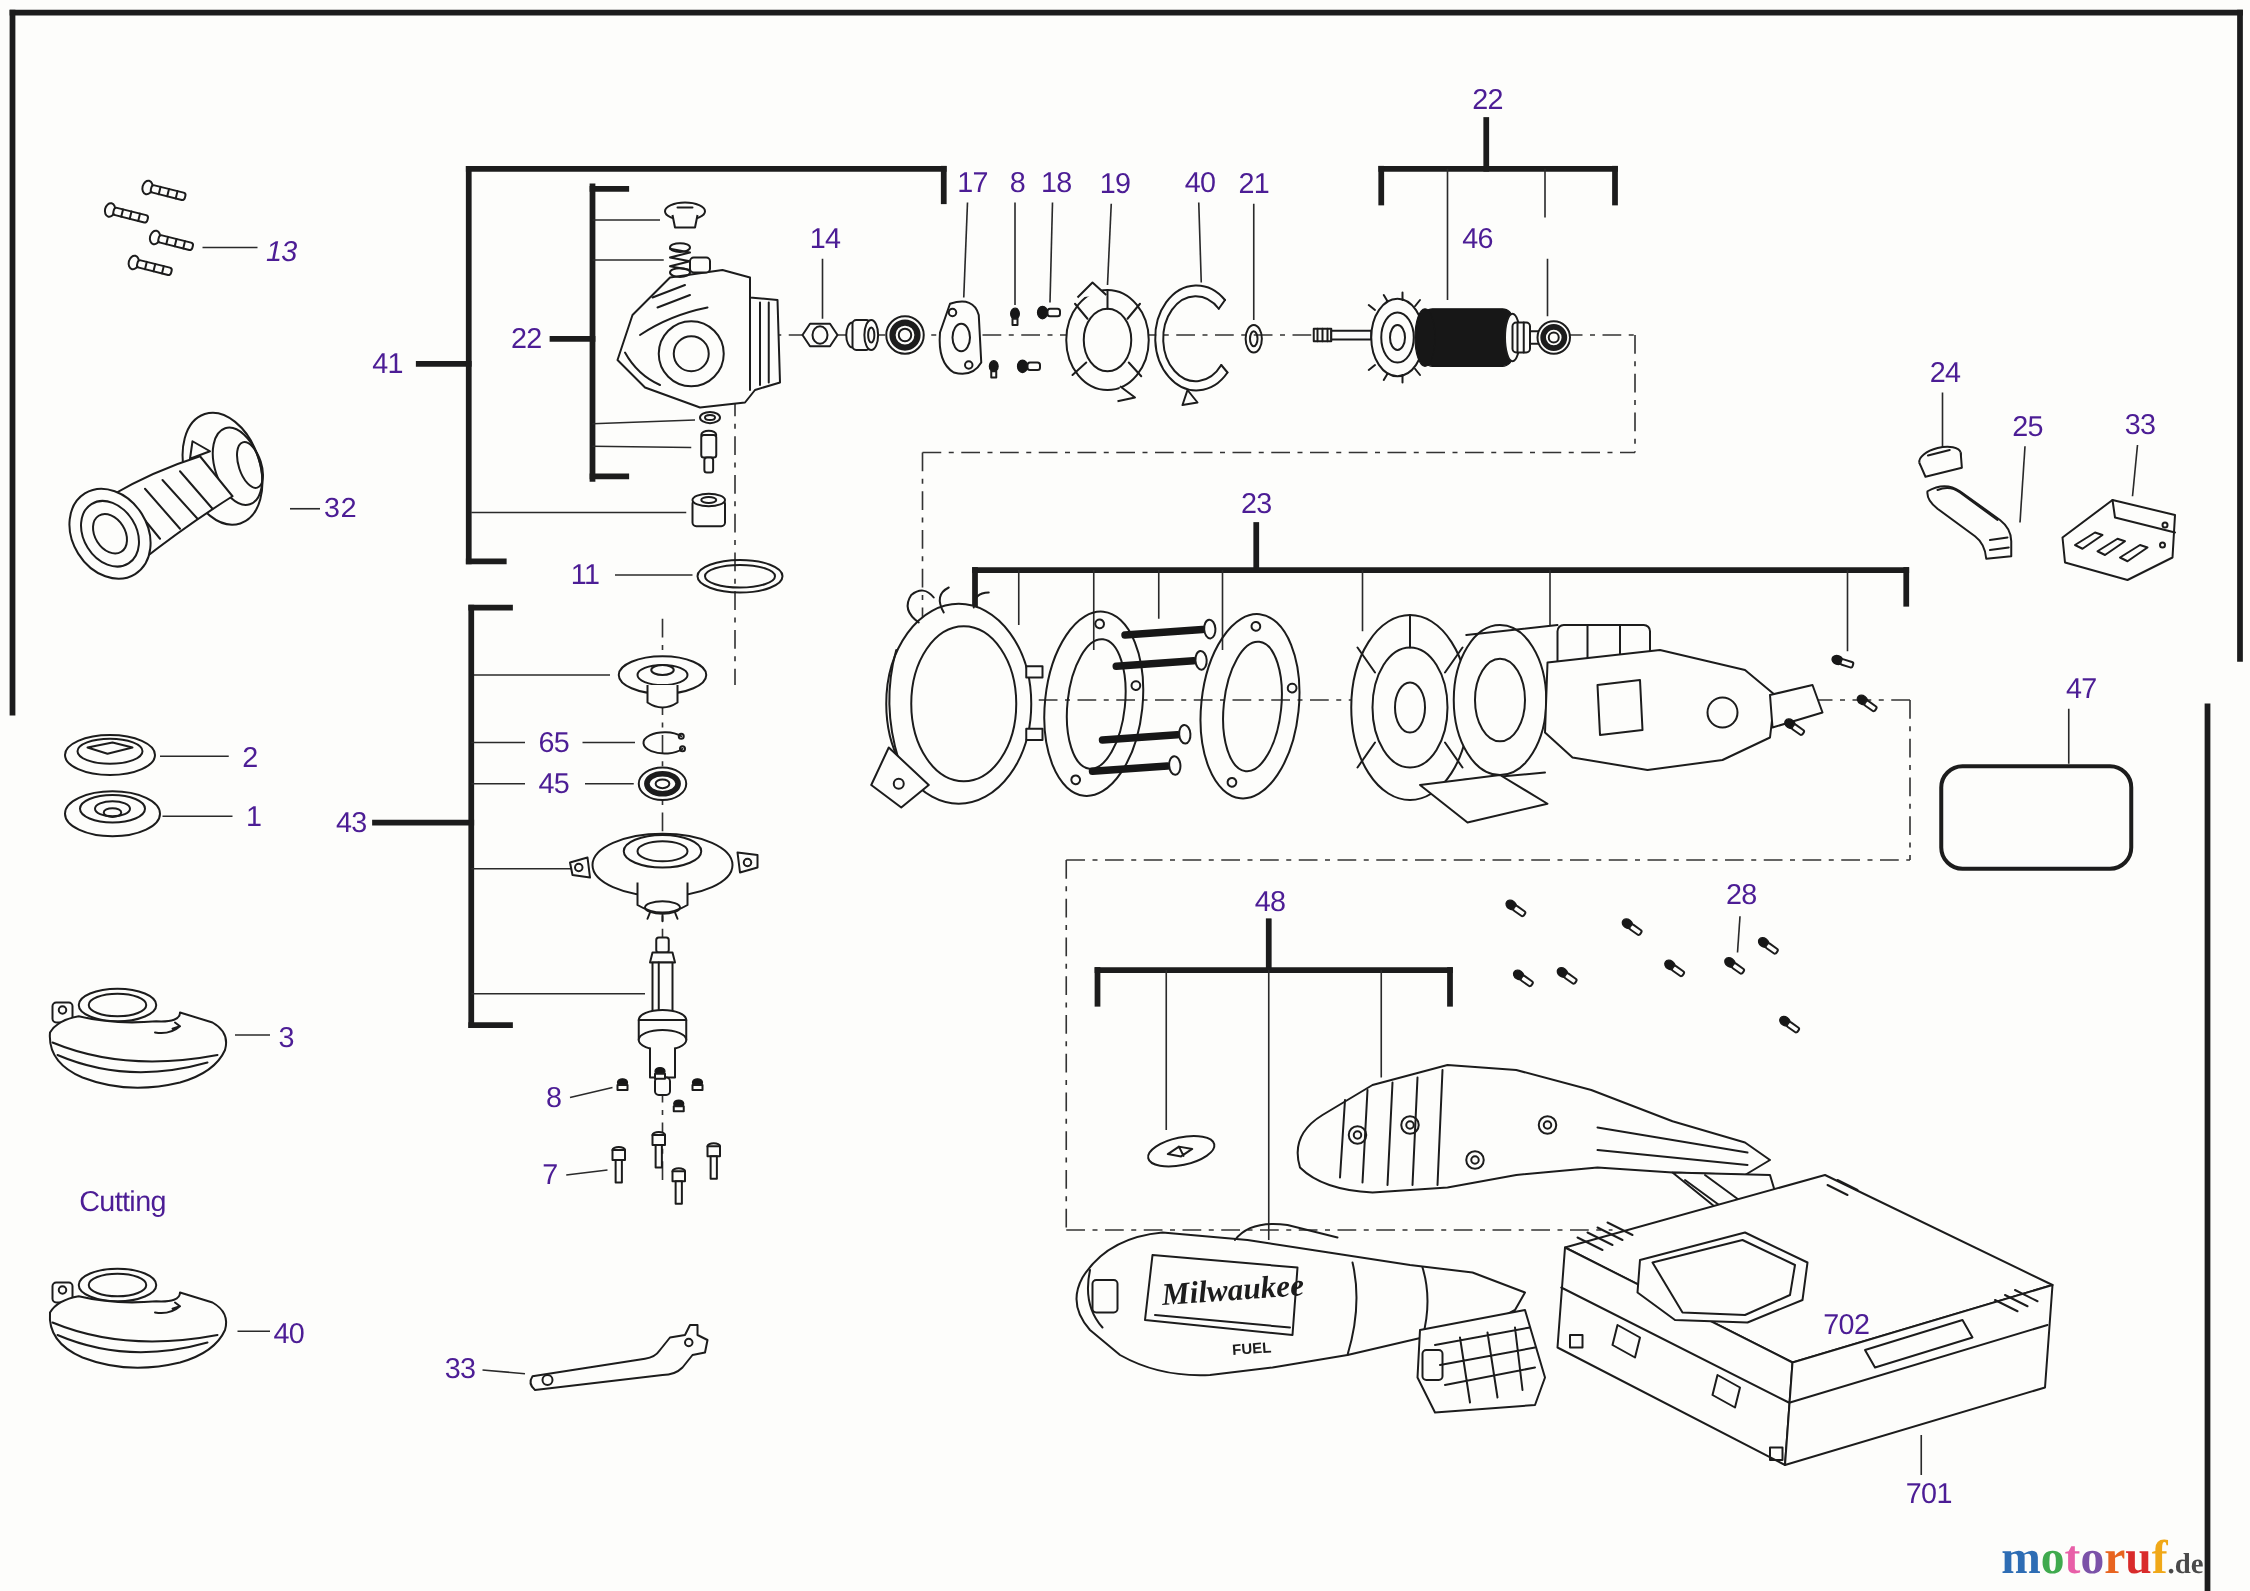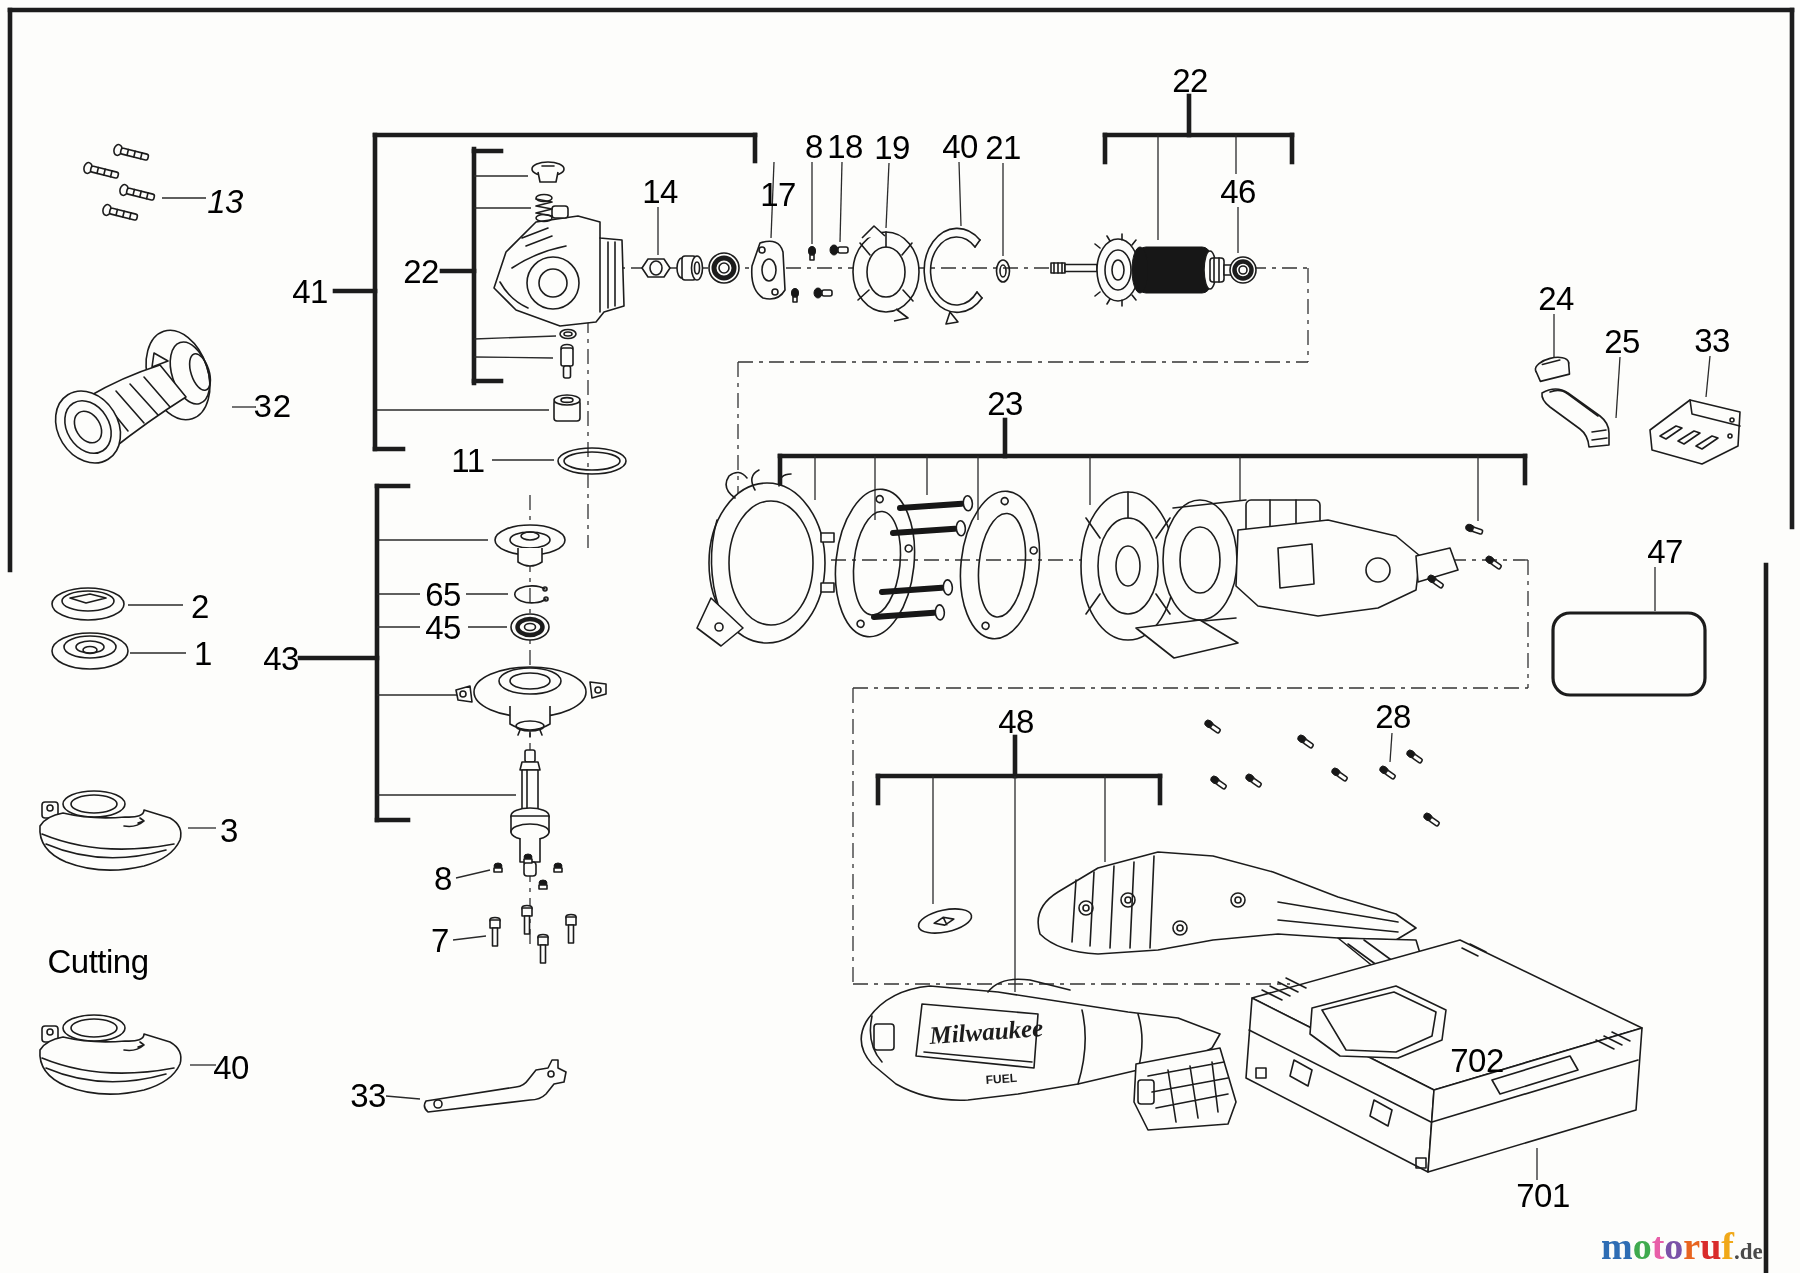--- a/index.html
+++ b/index.html
@@ -1,19 +1,19 @@
 <!DOCTYPE html>
 <html><head>
 <meta charset="utf-8">
 <style>
   html,body{margin:0;padding:0;background:#e8e8e8;}
   #stage{position:relative;width:1800px;height:1273px;background:#fdfdfb;overflow:hidden;
          font-family:"Liberation Sans",sans-serif;}
   #art{position:absolute;left:0;top:0;}
-  .part-label{position:absolute;transform:translate(-50%,-50%);font-size:33px;color:#000000;
+  .part-label{position:absolute;transform:translate(-50%,-50%);font-size:23px;color:#4c1d95;
               letter-spacing:-0.5px;white-space:nowrap;line-height:1;}
   #watermark{position:absolute;left:1601px;top:1227px;font-family:"Liberation Serif",serif;
              font-weight:bold;font-size:38px;line-height:1;white-space:nowrap;}
   #watermark .suffix{font-size:23px;font-weight:bold;}
   svg *{vector-effect:non-scaling-stroke;}
   .s{stroke:#1c1c1c;stroke-width:1.6;fill:none;stroke-linecap:round;stroke-linejoin:round;}
   .sf{stroke:#1c1c1c;stroke-width:1.6;fill:#fdfdfb;stroke-linejoin:round;}
   .t{stroke:#1c1c1c;stroke-width:4.6;fill:none;stroke-linecap:square;}
   .l{stroke:#2a2a2a;stroke-width:1.3;fill:none;}
   .d{stroke:#333;stroke-width:1.3;fill:none;stroke-dasharray:15 6 4 6;}
@@ -589,28 +589,28 @@
     <rect class="s" x="1416" y="1158" width="10" height="10"></rect>
   </g>
 </svg>
 
 <div id="labels-layer">
       <div class="part-label" style="left: 225px; top: 201px; font-style: italic;">13</div>
       <div class="part-label" style="left: 310px; top: 291px;">41</div>
       <div class="part-label" style="left: 421px; top: 271px;">22</div>
       <div class="part-label" style="left: 272px; top: 408px; font-family: Liberation Mono, monospace;">32</div>
       <div class="part-label" style="left: 660px; top: 191px;">14</div>
-      <div class="part-label" style="left: 778px; top: 146px; margin-top: 48px;">17</div>
+      <div class="part-label" style="left: 778px; top: 146px;">17</div>
       <div class="part-label" style="left: 814px; top: 146px;">8</div>
       <div class="part-label" style="left: 845px; top: 146px;">18</div>
       <div class="part-label" style="left: 892px; top: 147px;">19</div>
       <div class="part-label" style="left: 960px; top: 146px;">40</div>
       <div class="part-label" style="left: 1003px; top: 147px;">21</div>
       <div class="part-label" style="left: 1190px; top: 80px;">22</div>
-      <div class="part-label" style="left: 1238px; top: 191px;">46</div>
+      <div class="part-label" style="left: 1182px; top: 191px;">46</div>
       <div class="part-label" style="left: 1005px; top: 403px;">23</div>
       <div class="part-label" style="left: 1556px; top: 298px;">24</div>
       <div class="part-label" style="left: 1622px; top: 341px;">25</div>
       <div class="part-label" style="left: 1712px; top: 340px;">33</div>
       <div class="part-label" style="left: 1665px; top: 551px; text-align: right;">47</div>
       <div class="part-label" style="left: 468px; top: 460px;">11</div>
       <div class="part-label" style="left: 443px; top: 594px;">65</div>
       <div class="part-label" style="left: 443px; top: 627px;">45</div>
       <div class="part-label" style="left: 281px; top: 658px;">43</div>
       <div class="part-label" style="left: 200px; top: 606px;">2</div>

